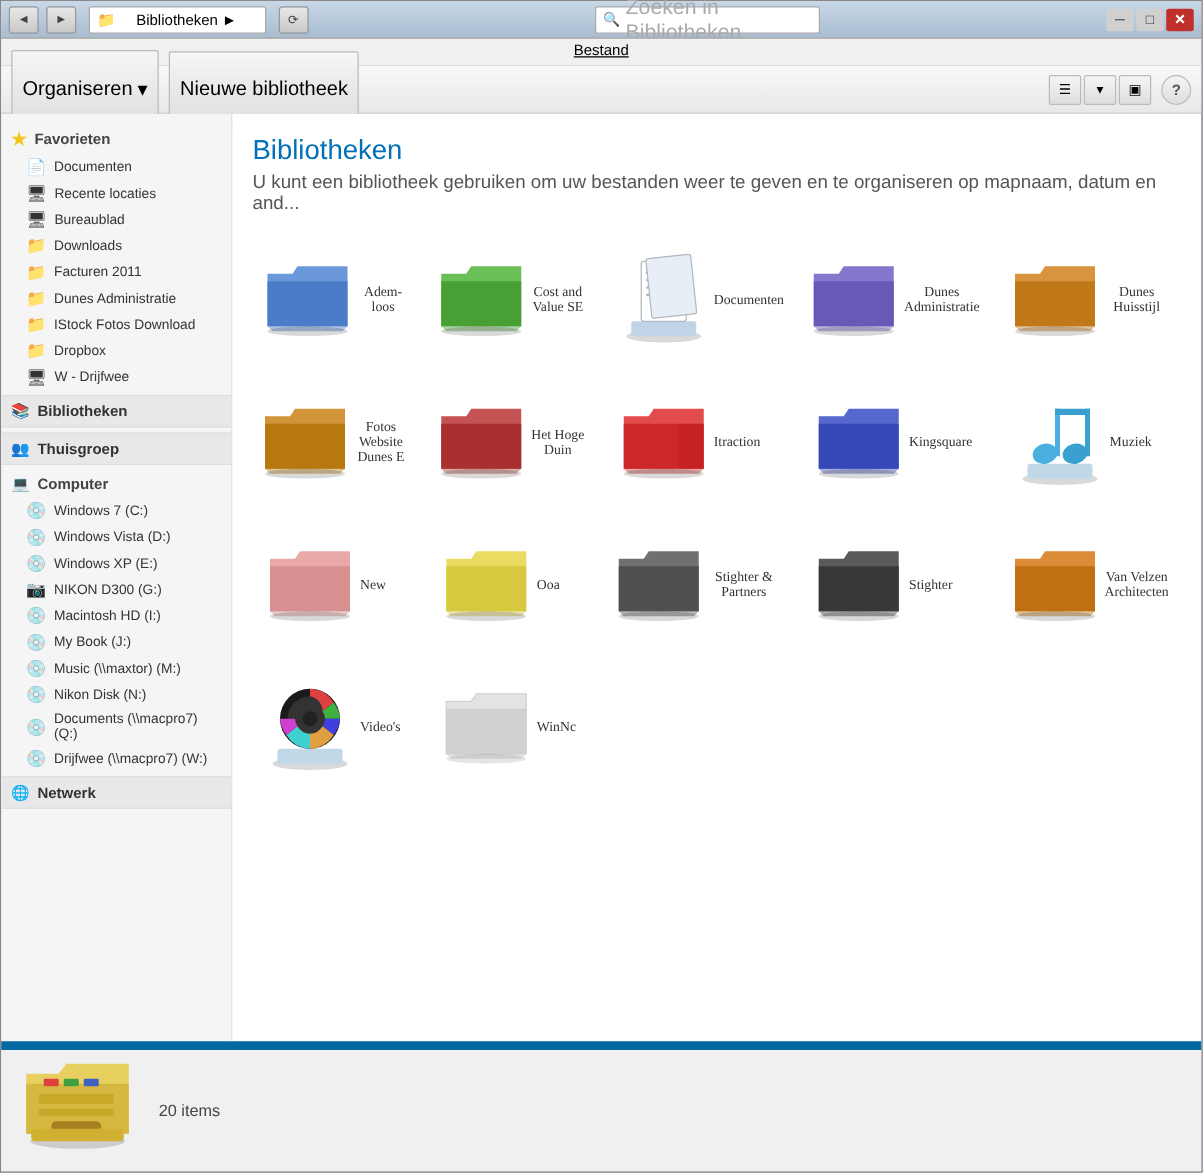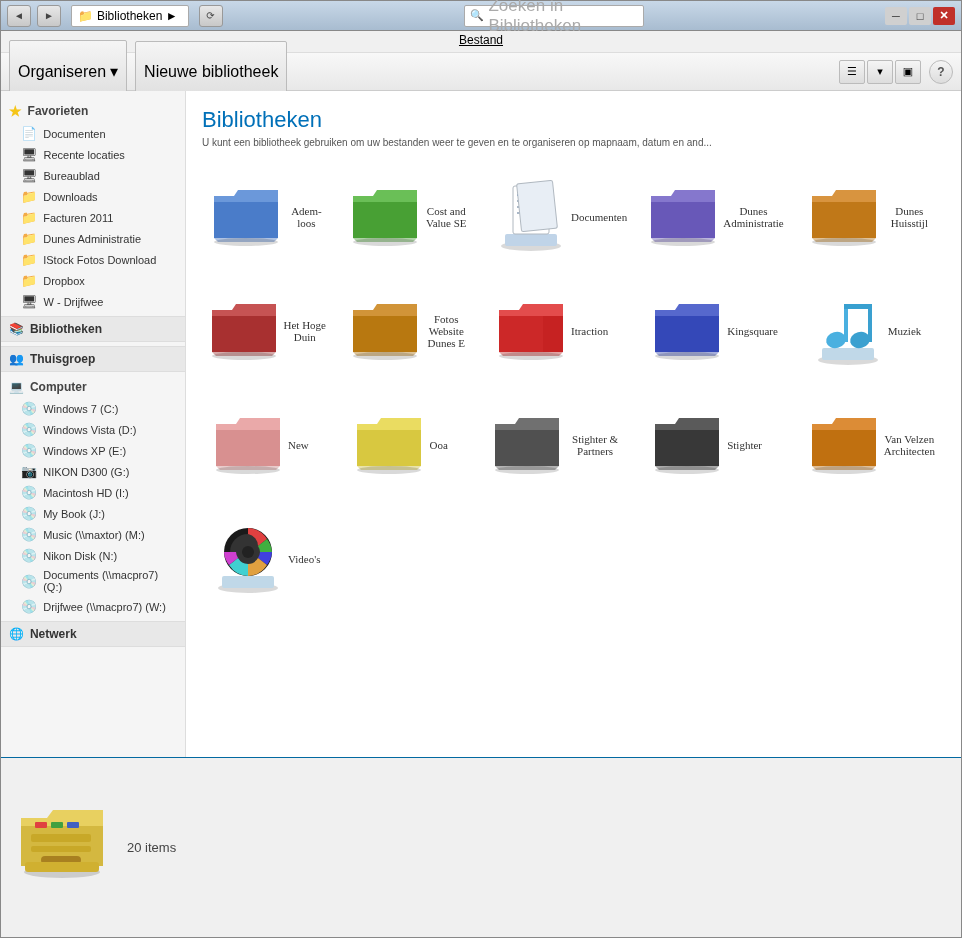--- a/index.html
+++ b/index.html
@@ -228,21 +228,21 @@
       overflow-y: auto;
       padding: 16px;
     }
     .content-title {
       font-size: 22px;
       font-weight: 300;
       color: #0070b8;
       margin-bottom: 4px;
     }
     .content-desc {
-      font-size: 10px;
+      font-size: 15px;
       color: #555;
       margin-bottom: 20px;
     }
 
     
     .items-grid {
       display: grid;
       grid-template-columns: repeat(5, 1fr);
       gap: 16px 8px;
     }
@@ -266,43 +266,43 @@
     .lib-item .item-label {
       font-size: 11px;
       text-align: center;
       color: #333;
       max-width: 100px;
       word-wrap: break-word;
     }
 
     
     .statusbar {
-      height: 180px;
+      height: 104px;
       background: #f0f0f0;
-      border-top: 1px solid #0369a1;
+      border-top: 7px solid #0369a1;
       display: flex;
       align-items: center;
       padding: 8px 16px;
       gap: 20px;
     }
     .status-icon { font-size: 70px; }
     .status-text { font-size: 13px; color: #444; }
   </style>
 </head>
 <body>
 
 <div class="window">
 
   <div class="titlebar">
     <div class="titlebar-left">
       <button class="nav-btn">◄</button>
       <button class="nav-btn">►</button>
       <div class="breadcrumb-bar">
         <span>📁</span>
-        <span style="margin:0 4px">Bibliotheken ►</span>
+        <span style="margin:0 16px">Bibliotheken ►</span>
       </div>
       <button class="nav-btn">⟳</button>
     </div>
     <div class="search-bar">
       <span style="margin-right:4px">🔍</span>
       <span style="color:#aaa;font-size:17px">Zoeken in Bibliotheken</span>
     </div>
     <div class="titlebar-controls">
       <button class="ctrl-btn ctrl-min">─</button>
       <button class="ctrl-btn ctrl-max">□</button>
@@ -517,39 +517,39 @@
               <path d="M4,56 L68,56 L64,60 L8,60 Z" fill="#b06808" opacity="0.4"></path>
               <ellipse cx="36" cy="60" rx="32" ry="4" fill="rgba(0,0,0,0.15)"></ellipse>
             </svg>
           </div>
           <div class="item-label">Dunes Huisstijl</div>
         </div>
 
         <div class="lib-item">
           <div class="item-icon">
             <svg viewBox="0 0 72 64" width="72" height="64">
+              <path d="M4,14 L24,14 L28,8 L68,8 L68,56 L4,56 Z" fill="#cc8822" opacity="0.9"></path>
+              <path d="M4,20 L68,20 L68,56 L4,56 Z" fill="#b87810"></path>
+              <path d="M4,56 L68,56 L64,60 L8,60 Z" fill="#a86800" opacity="0.4"></path>
+              <ellipse cx="36" cy="60" rx="32" ry="4" fill="rgba(0,0,0,0.15)"></ellipse>
+            </svg>
+          </div>
+          <div class="item-label">Fotos Website Dunes E</div>
+        </div>
+
+        <div class="lib-item">
+          <div class="item-icon">
+            <svg viewBox="0 0 72 64" width="72" height="64">
               <path d="M4,14 L24,14 L28,8 L68,8 L68,56 L4,56 Z" fill="#c04040" opacity="0.9"></path>
               <path d="M4,20 L68,20 L68,56 L4,56 Z" fill="#a83030"></path>
               <path d="M4,56 L68,56 L64,60 L8,60 Z" fill="#982828" opacity="0.4"></path>
               <ellipse cx="36" cy="60" rx="32" ry="4" fill="rgba(0,0,0,0.15)"></ellipse>
             </svg>
           </div>
           <div class="item-label">Het Hoge Duin</div>
-        </div>
-
-        <div class="lib-item">
-          <div class="item-icon">
-            <svg viewBox="0 0 72 64" width="72" height="64">
-              <path d="M4,14 L24,14 L28,8 L68,8 L68,56 L4,56 Z" fill="#cc8822" opacity="0.9"></path>
-              <path d="M4,20 L68,20 L68,56 L4,56 Z" fill="#b87810"></path>
-              <path d="M4,56 L68,56 L64,60 L8,60 Z" fill="#a86800" opacity="0.4"></path>
-              <ellipse cx="36" cy="60" rx="32" ry="4" fill="rgba(0,0,0,0.15)"></ellipse>
-            </svg>
-          </div>
-          <div class="item-label">Fotos Website Dunes E</div>
         </div>
 
         <div class="lib-item">
           <div class="item-icon">
             <svg viewBox="0 0 72 64" width="72" height="64">
               <path d="M4,14 L24,14 L28,8 L68,8 L68,56 L4,56 Z" fill="#e03838" opacity="0.9"></path>
               <path d="M4,20 L68,20 L68,56 L4,56 Z" fill="#cc2828"></path>
               <path d="M48,20 L68,20 L68,56 L48,56 Z" fill="#b81818" opacity="0.3"></path>
               <path d="M4,56 L68,56 L64,60 L8,60 Z" fill="#b81818" opacity="0.4"></path>
               <ellipse cx="36" cy="60" rx="32" ry="4" fill="rgba(0,0,0,0.15)"></ellipse>
@@ -663,20 +663,31 @@
               <path d="M60,36 A24,24 0 0,1 55,49 L46,42 A12,12 0 0,0 48,36 Z" fill="#4040e0"></path>
               <path d="M55,49 A24,24 0 0,1 36,60 L36,48 A12,12 0 0,0 46,42 Z" fill="#e0a040"></path>
               <path d="M36,60 A24,24 0 0,1 17,49 L26,42 A12,12 0 0,0 36,48 Z" fill="#40d0d0"></path>
               <path d="M17,49 A24,24 0 0,1 12,36 L24,36 A12,12 0 0,0 26,42 Z" fill="#d040d0"></path>
             </svg>
           </div>
           <div class="item-label">Video's</div>
         </div>
 
 
+        <div class="lib-item">
+          <div class="item-icon">
+            <svg viewBox="0 0 72 64" width="72" height="64">
+              <path d="M4,14 L24,14 L28,8 L68,8 L68,56 L4,56 Z" fill="#e0e0e0" opacity="0.9" stroke="#ccc" stroke-width="1"></path>
+              <path d="M4,20 L68,20 L68,56 L4,56 Z" fill="#d0d0d0"></path>
+              <path d="M4,56 L68,56 L64,60 L8,60 Z" fill="#c0c0c0" opacity="0.4"></path>
+              <ellipse cx="36" cy="60" rx="32" ry="4" fill="rgba(0,0,0,0.1)"></ellipse>
+            </svg>
+          </div>
+          <div class="item-label">WinNc</div>
+        </div>
 
       </div>
     </div>
   </div>
 
   <div class="statusbar">
     <div class="status-icon">
       <svg viewBox="0 0 90 80" width="90" height="80">
 
         <path d="M4,18 L30,18 L36,10 L86,10 L86,66 L4,66 Z" fill="#e8d060"></path>

